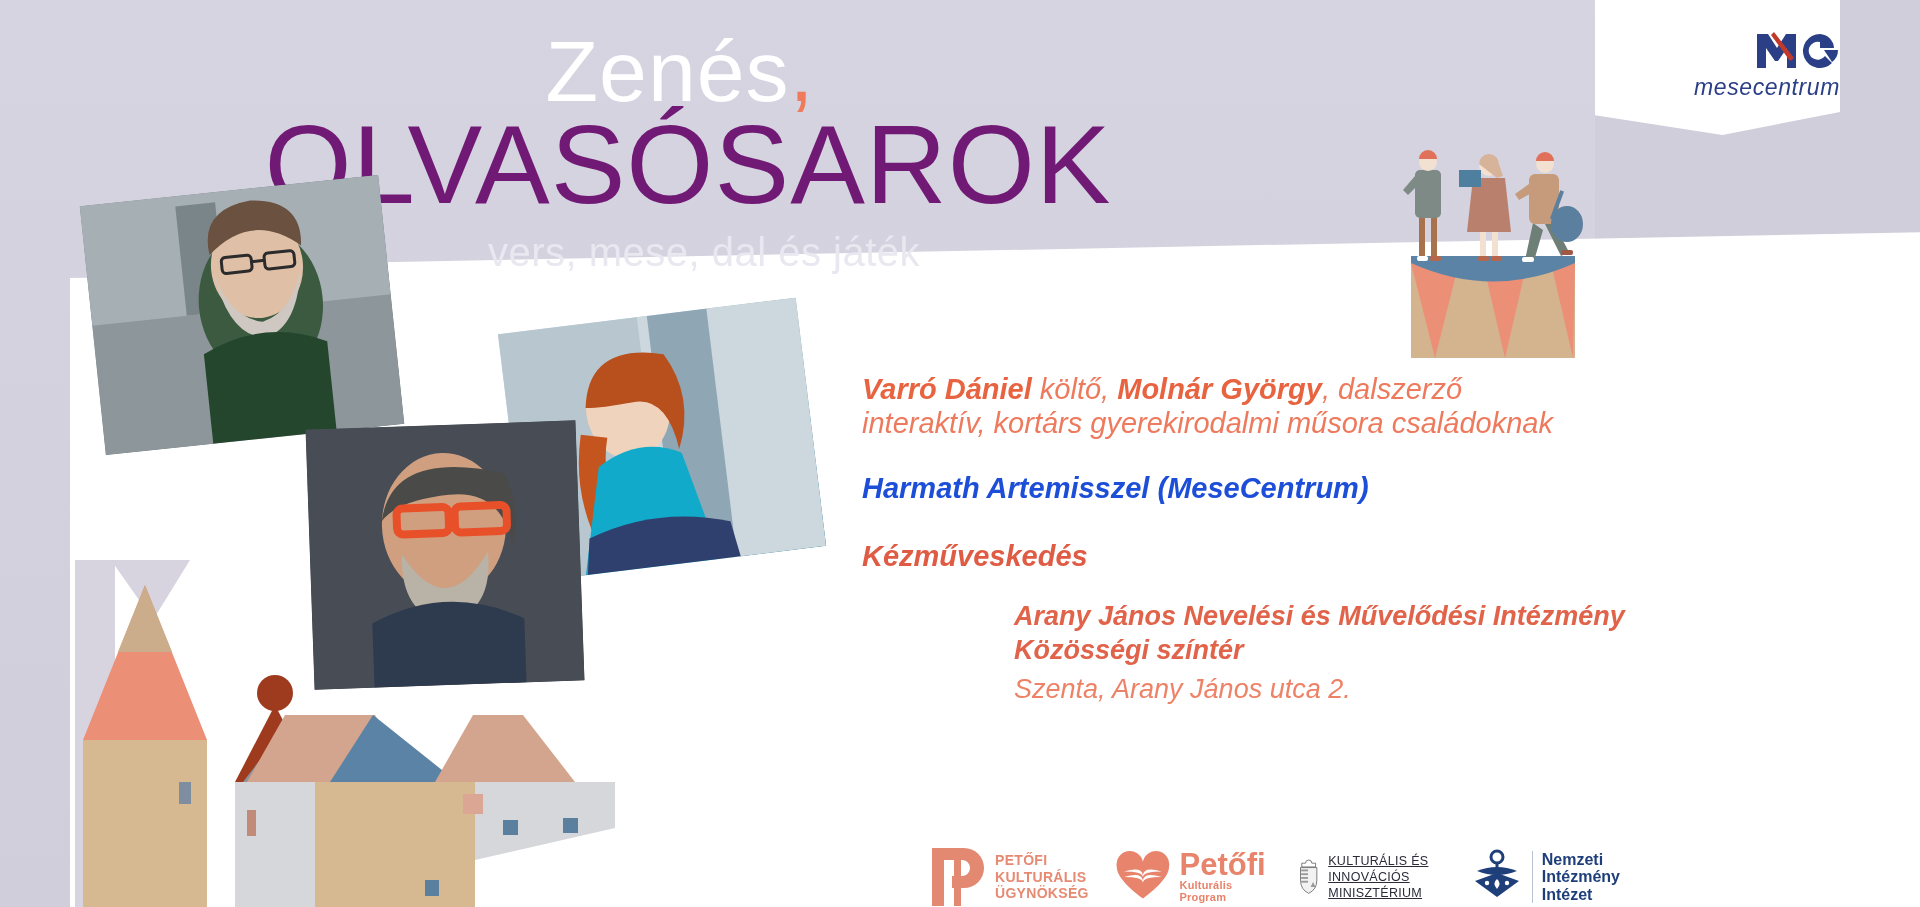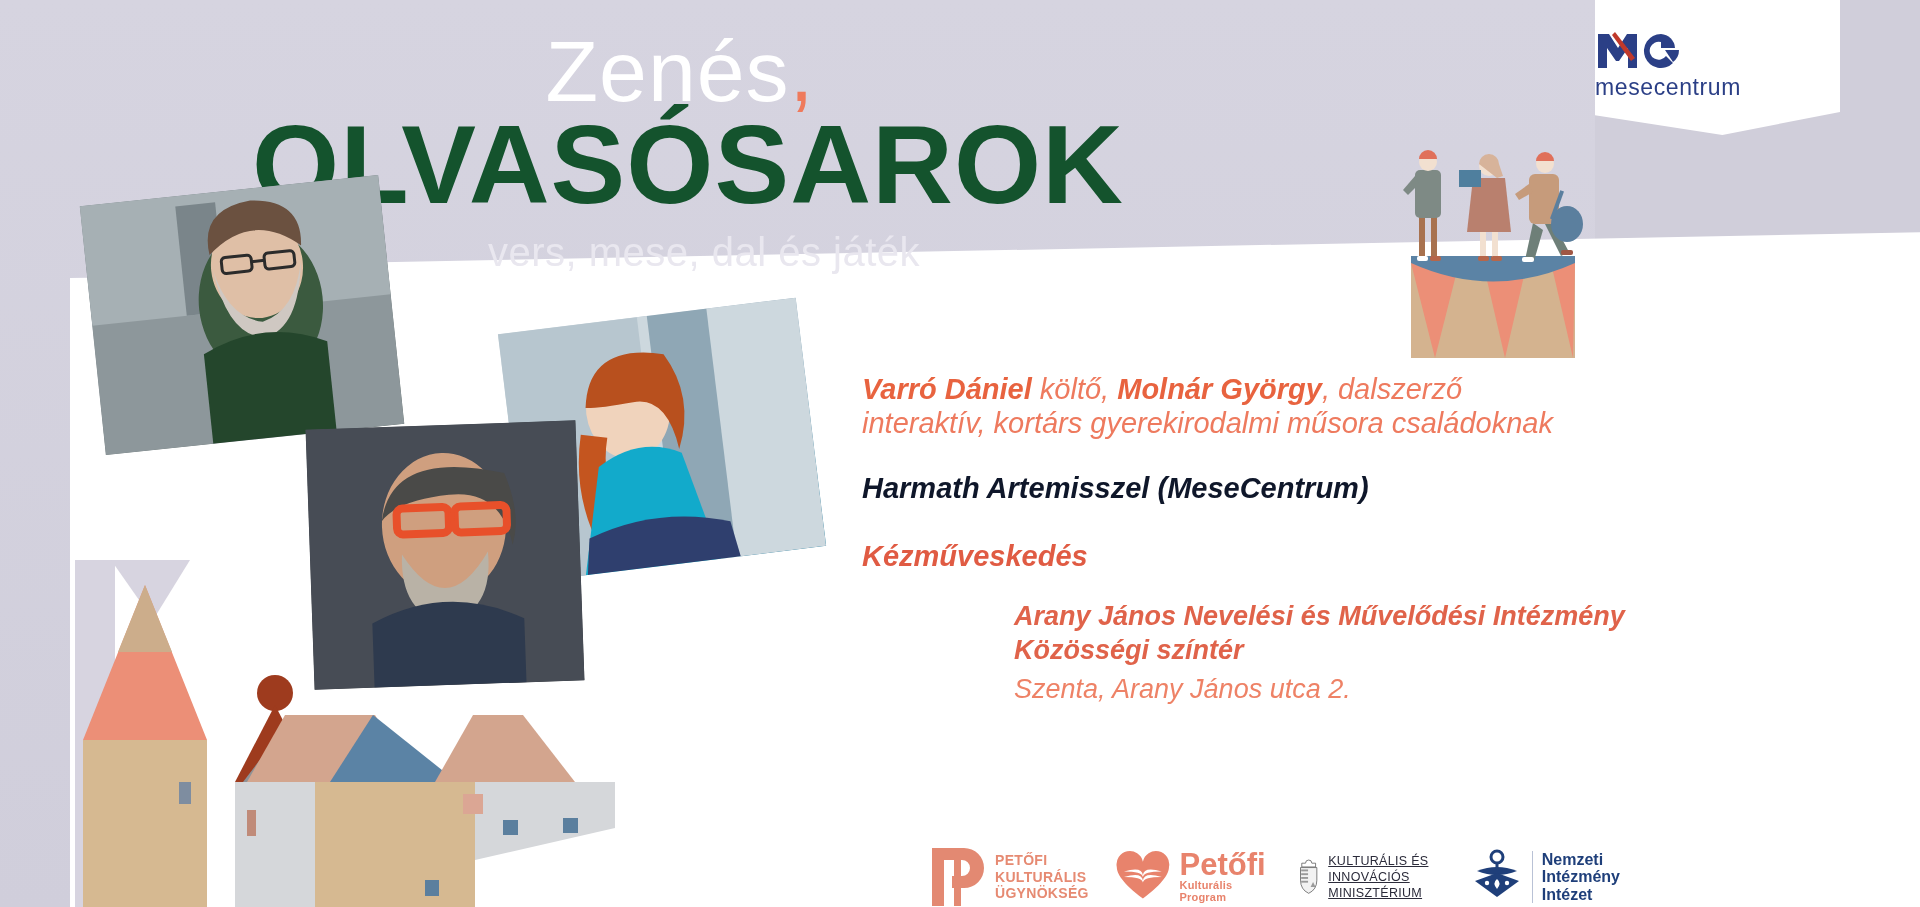--- a/index.html
+++ b/index.html
@@ -29,21 +29,21 @@
     clip-path:polygon(0% 0%, 100% 0%, 100% 86%, 52% 100%, 0% 88%);
   }
   
   .headline-wrap{position:absolute;left:0;top:28px;width:1360px;text-align:center;}
   .h-zenes{
     font-size:86px;color:#ffffff;font-weight:300;letter-spacing:1px;line-height:1;
     font-family:"Liberation Sans", sans-serif;
   }
   .h-zenes .comma{color:#ef7a5c;}
   .h-main{
-    font-size:112px;color:#14532d;font-weight:700;letter-spacing:1px;line-height:1.05;
+    font-size:112px;color:#701a75;font-weight:400;letter-spacing:1px;line-height:1.05;
     margin-top:-8px;
     padding-left:16px;
   }
   .h-sub{
     font-size:40px;color:#e9e7ef;font-weight:300;letter-spacing:.5px;margin-top:6px;margin-left:48px;
   }
   
   .photo{position:absolute;overflow:hidden;background:#b9b9bd;}
   .photo-varro{
     left:92px;top:190px;width:300px;height:250px;
@@ -60,21 +60,21 @@
     transform:rotate(-2deg);
     background:linear-gradient(160deg,#4a5058 0%, #373c43 60%, #2b3038 100%);
   }
   
   .houses{position:absolute;left:75px;top:560px;width:540px;height:347px;}
   
   .content{position:absolute;left:862px;top:372px;width:980px;font-style:italic;}
   .line1{font-size:29px;color:#ee7a5e;line-height:1.18;}
   .line1 b{font-weight:700;color:#e8633f;}
   .para{margin-bottom:30px;}
-  .title-bold{font-size:29px;font-weight:700;color:#0f172a;line-height:1.2;}
+  .title-bold{font-size:29px;font-weight:700;color:#1d4ed8;line-height:1.2;}
   .title-thin{font-size:29px;font-weight:400;color:#ee7a5e;line-height:1.2;}
   .kezmu{font-size:29px;font-weight:700;color:#e05b43;margin-top:34px;}
   .details{margin-top:26px;margin-left:152px;}
   .d-bold{font-size:27px;font-weight:700;color:#e0634a;line-height:1.28;}
   .d-reg{font-size:27px;font-weight:400;color:#ee8266;line-height:1.3;margin-top:4px;}
   
   .logos{position:absolute;left:930px;top:838px;width:690px;height:78px;
     display:flex;align-items:center;gap:26px;}
   .logo-item{display:flex;align-items:center;gap:9px;}
   .pku-text{font-size:14px;line-height:1.18;color:#e68a72;font-weight:700;letter-spacing:.3px;}
@@ -95,21 +95,21 @@
 <div id="poster">
 
   <div class="bg-lilac-2"></div>
   <div class="lilac-right-top"></div>
 
   <div class="white-band"></div>
   <div class="white-wedge-top"></div>
   <div class="right-white"></div>
 
   <div class="logo-card">
-    <div style="position:absolute;left:0;top:58px;width:245px;text-align:left;">
+    <div style="position:absolute;left:0;top:58px;width:245px;text-align:right;font-style:italic;">
       <svg width="86" height="42" viewBox="0 0 86 42">
         <path d="M3 40 L3 6 L14 6 L23 20 L32 6 L42 6 L42 40 L33 40 L33 20 L24 33 L21 33 L12 20 L12 40 Z" fill="#2b3f86"></path>
         <path d="M20 4 L40 30 L36 33 L17 7 Z" fill="#c0392b"></path>
         <path d="M66 6 a17 17 0 1 0 12 29 l-7 -7 a9 9 0 1 1 -5 -14 Z" fill="#2b3f86"></path>
         <path d="M66 6 L66 20 L80 20 a15 15 0 0 0 -14 -14 Z" fill="#2b3f86"></path>
         <path d="M70 22 L84 22 a15 15 0 0 1 -6 12 Z" fill="#2b3f86"></path>
       </svg>
       <div class="mese-text">mesecentrum</div>
     </div>
   </div>

